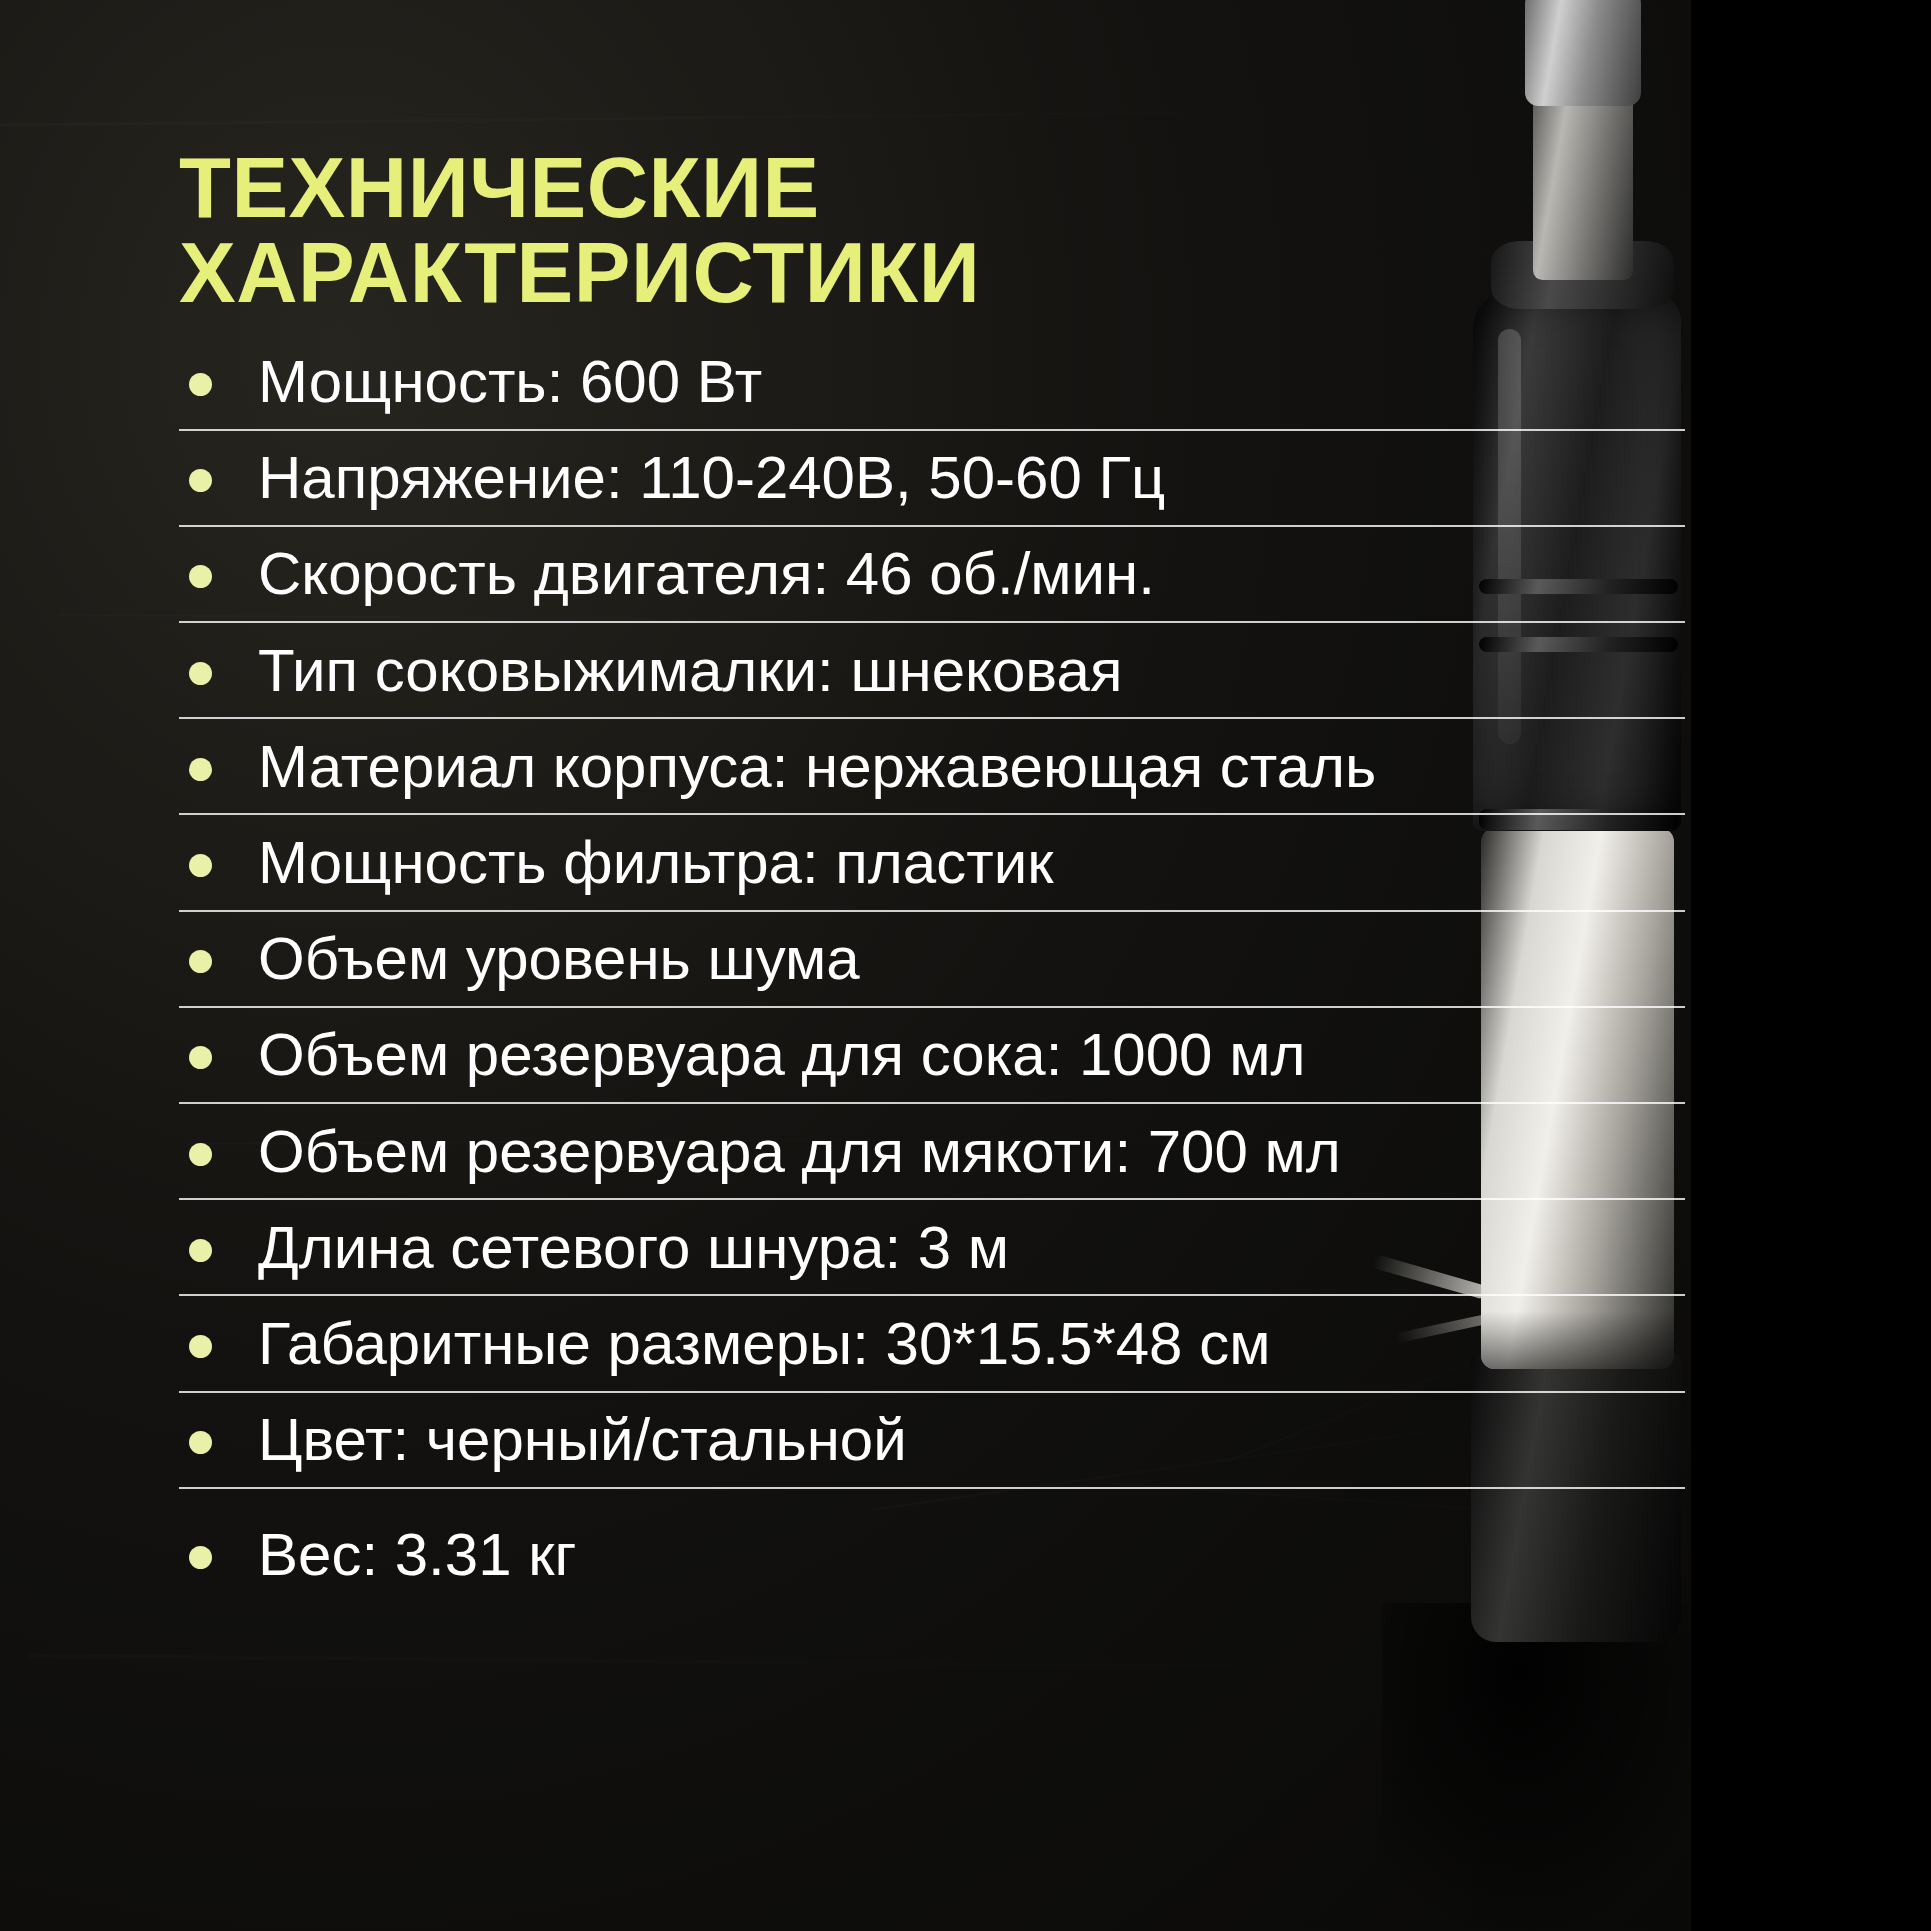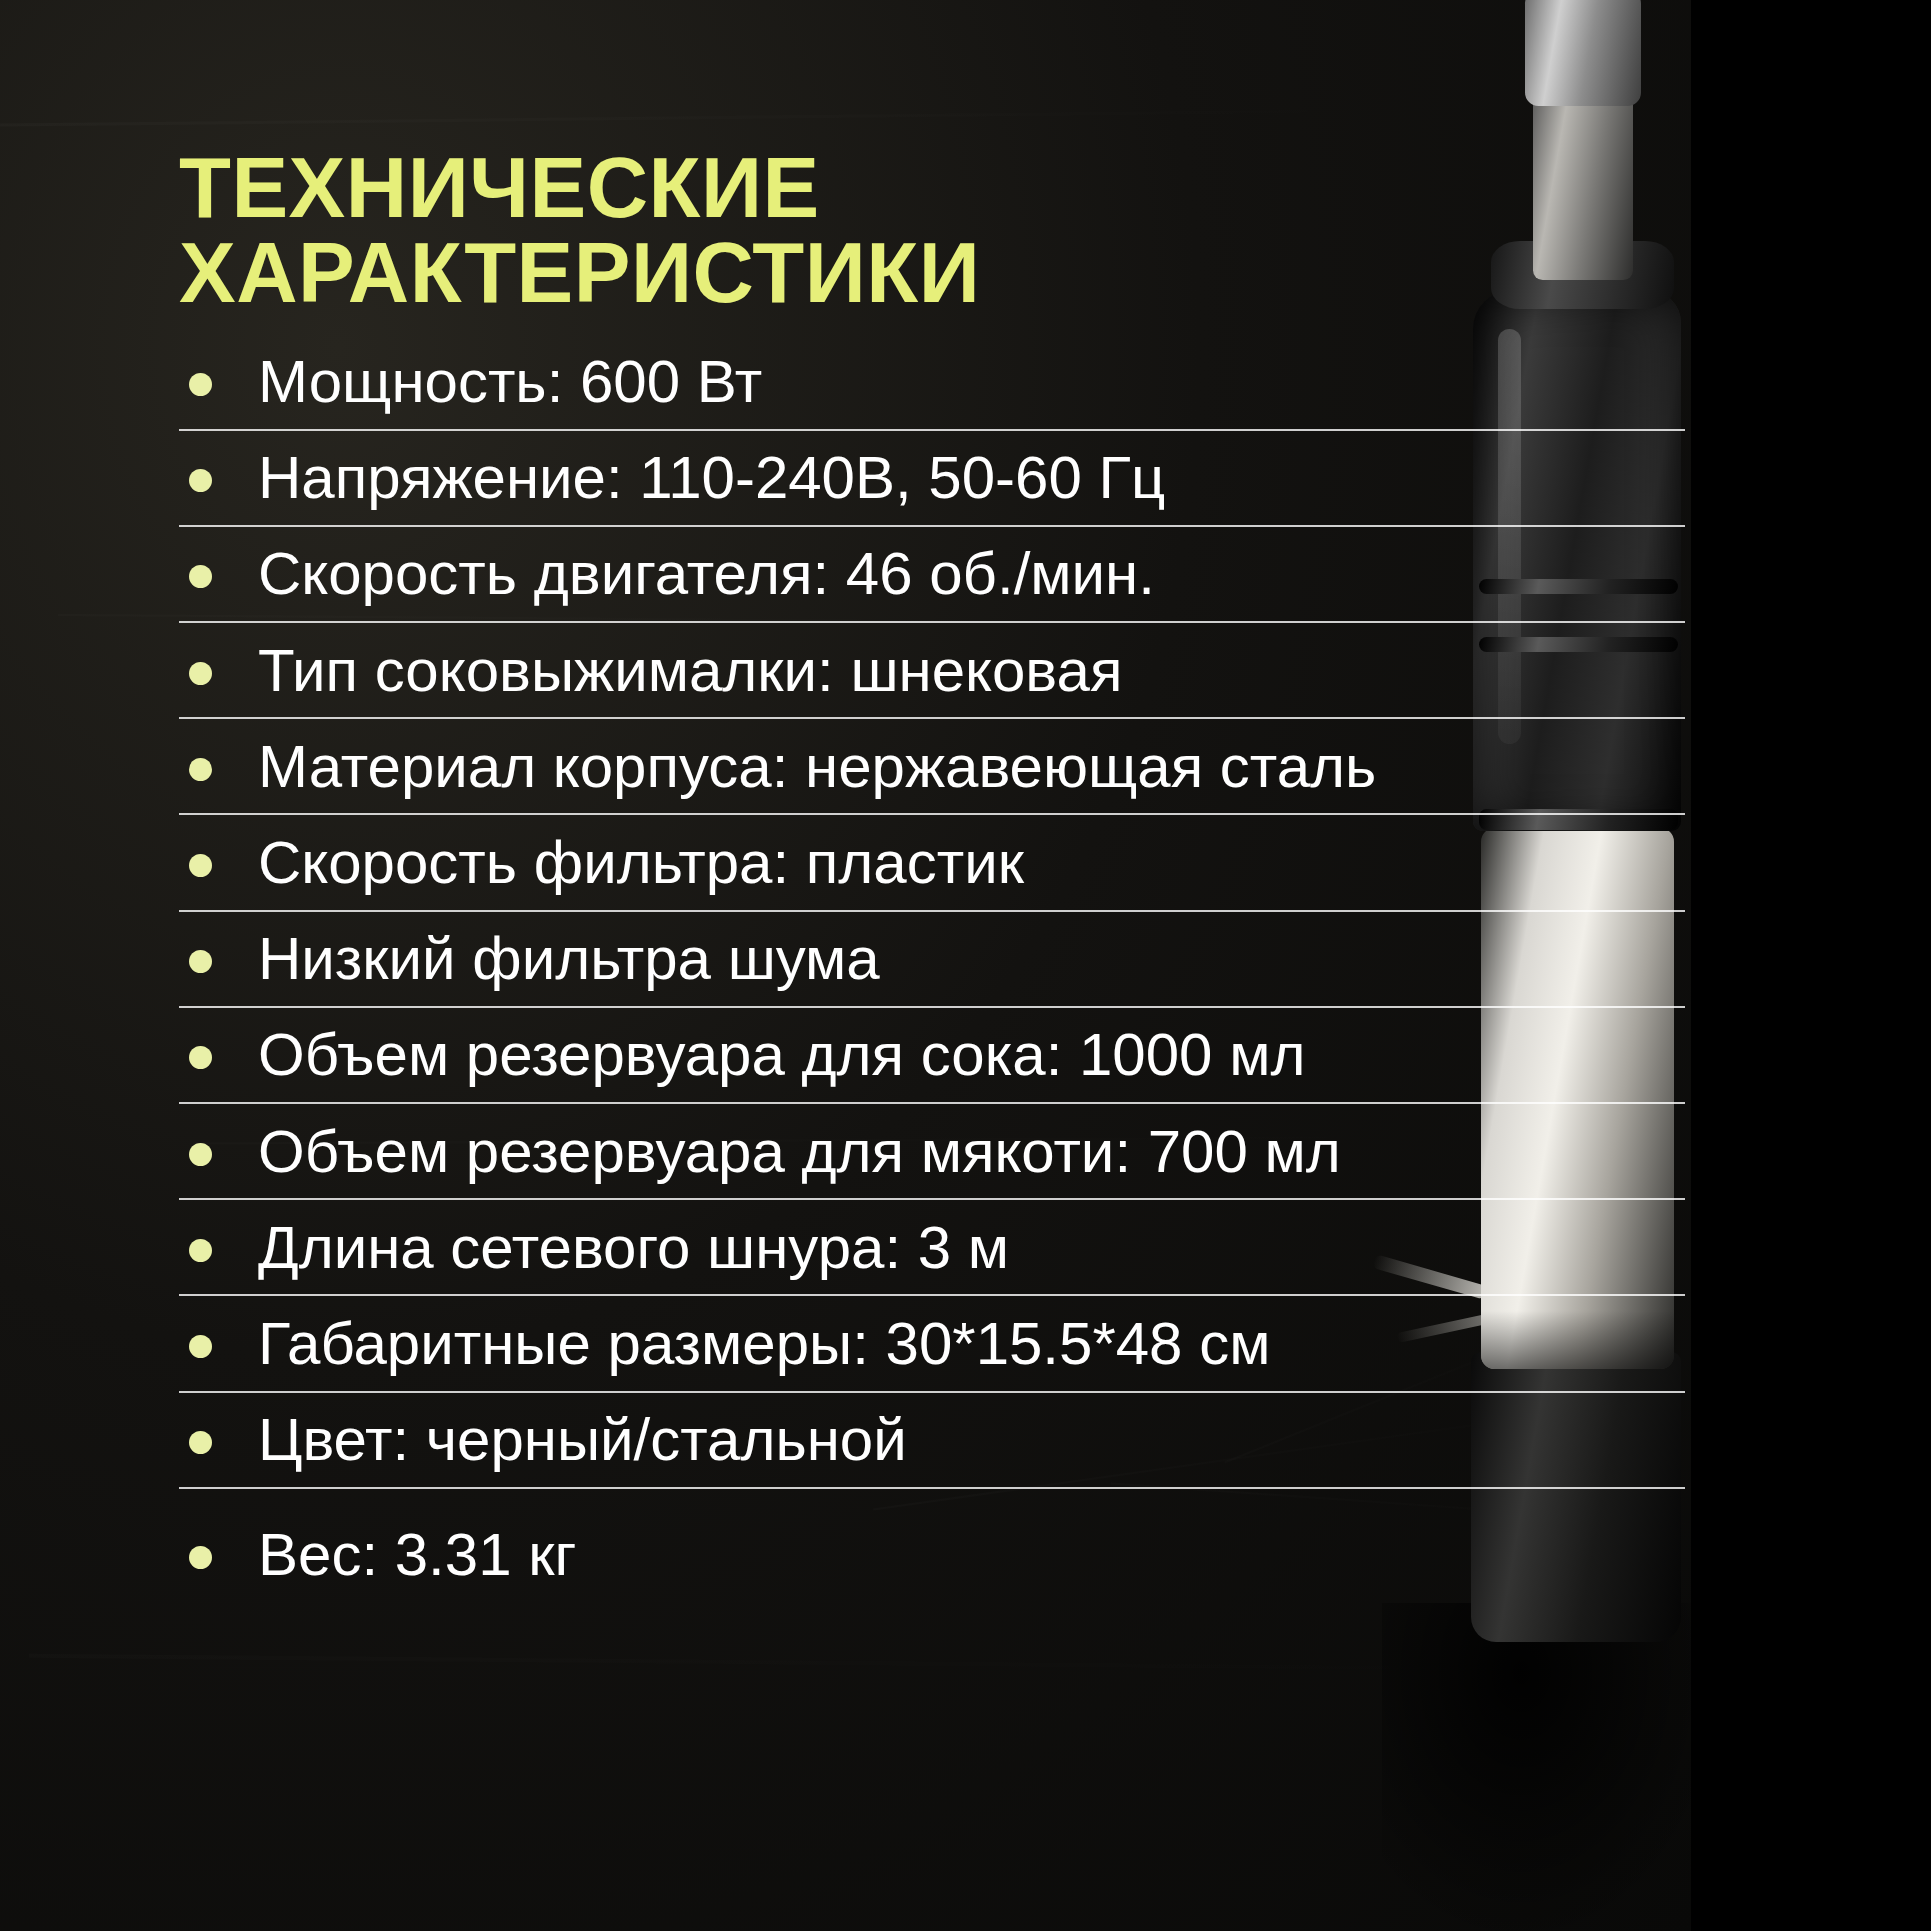--- a/index.html
+++ b/index.html
@@ -243,22 +243,22 @@
       <span class="line">ТЕХНИЧЕСКИЕ</span>
       <span class="line">ХАРАКТЕРИСТИКИ</span>
     </h1>
 
     <ul class="specs">
       <li><span class="dot"></span><span>Мощность: 600 Вт</span></li>
       <li><span class="dot"></span><span>Напряжение: 110-240В, 50-60 Гц</span></li>
       <li><span class="dot"></span><span>Скорость двигателя: 46 об./мин.</span></li>
       <li><span class="dot"></span><span>Тип соковыжималки: шнековая</span></li>
       <li><span class="dot"></span><span>Материал корпуса: нержавеющая сталь</span></li>
-      <li><span class="dot"></span><span>Скорость фильтра: пластик</span></li>
-      <li><span class="dot"></span><span>Низкий фильтра шума</span></li>
+      <li><span class="dot"></span><span>Мощность фильтра: пластик</span></li>
+      <li><span class="dot"></span><span>Объем уровень шума</span></li>
       <li><span class="dot"></span><span>Объем резервуара для сока: 1000 мл</span></li>
       <li><span class="dot"></span><span>Объем резервуара для мякоти: 700 мл</span></li>
       <li><span class="dot"></span><span>Длина сетевого шнура: 3 м</span></li>
       <li><span class="dot"></span><span>Габаритные размеры: 30*15.5*48 см</span></li>
       <li><span class="dot"></span><span>Цвет: черный/стальной</span></li>
       <li><span class="dot"></span><span>Вес: 3.31 кг</span></li>
     </ul>
 
   </div>
 </div>

